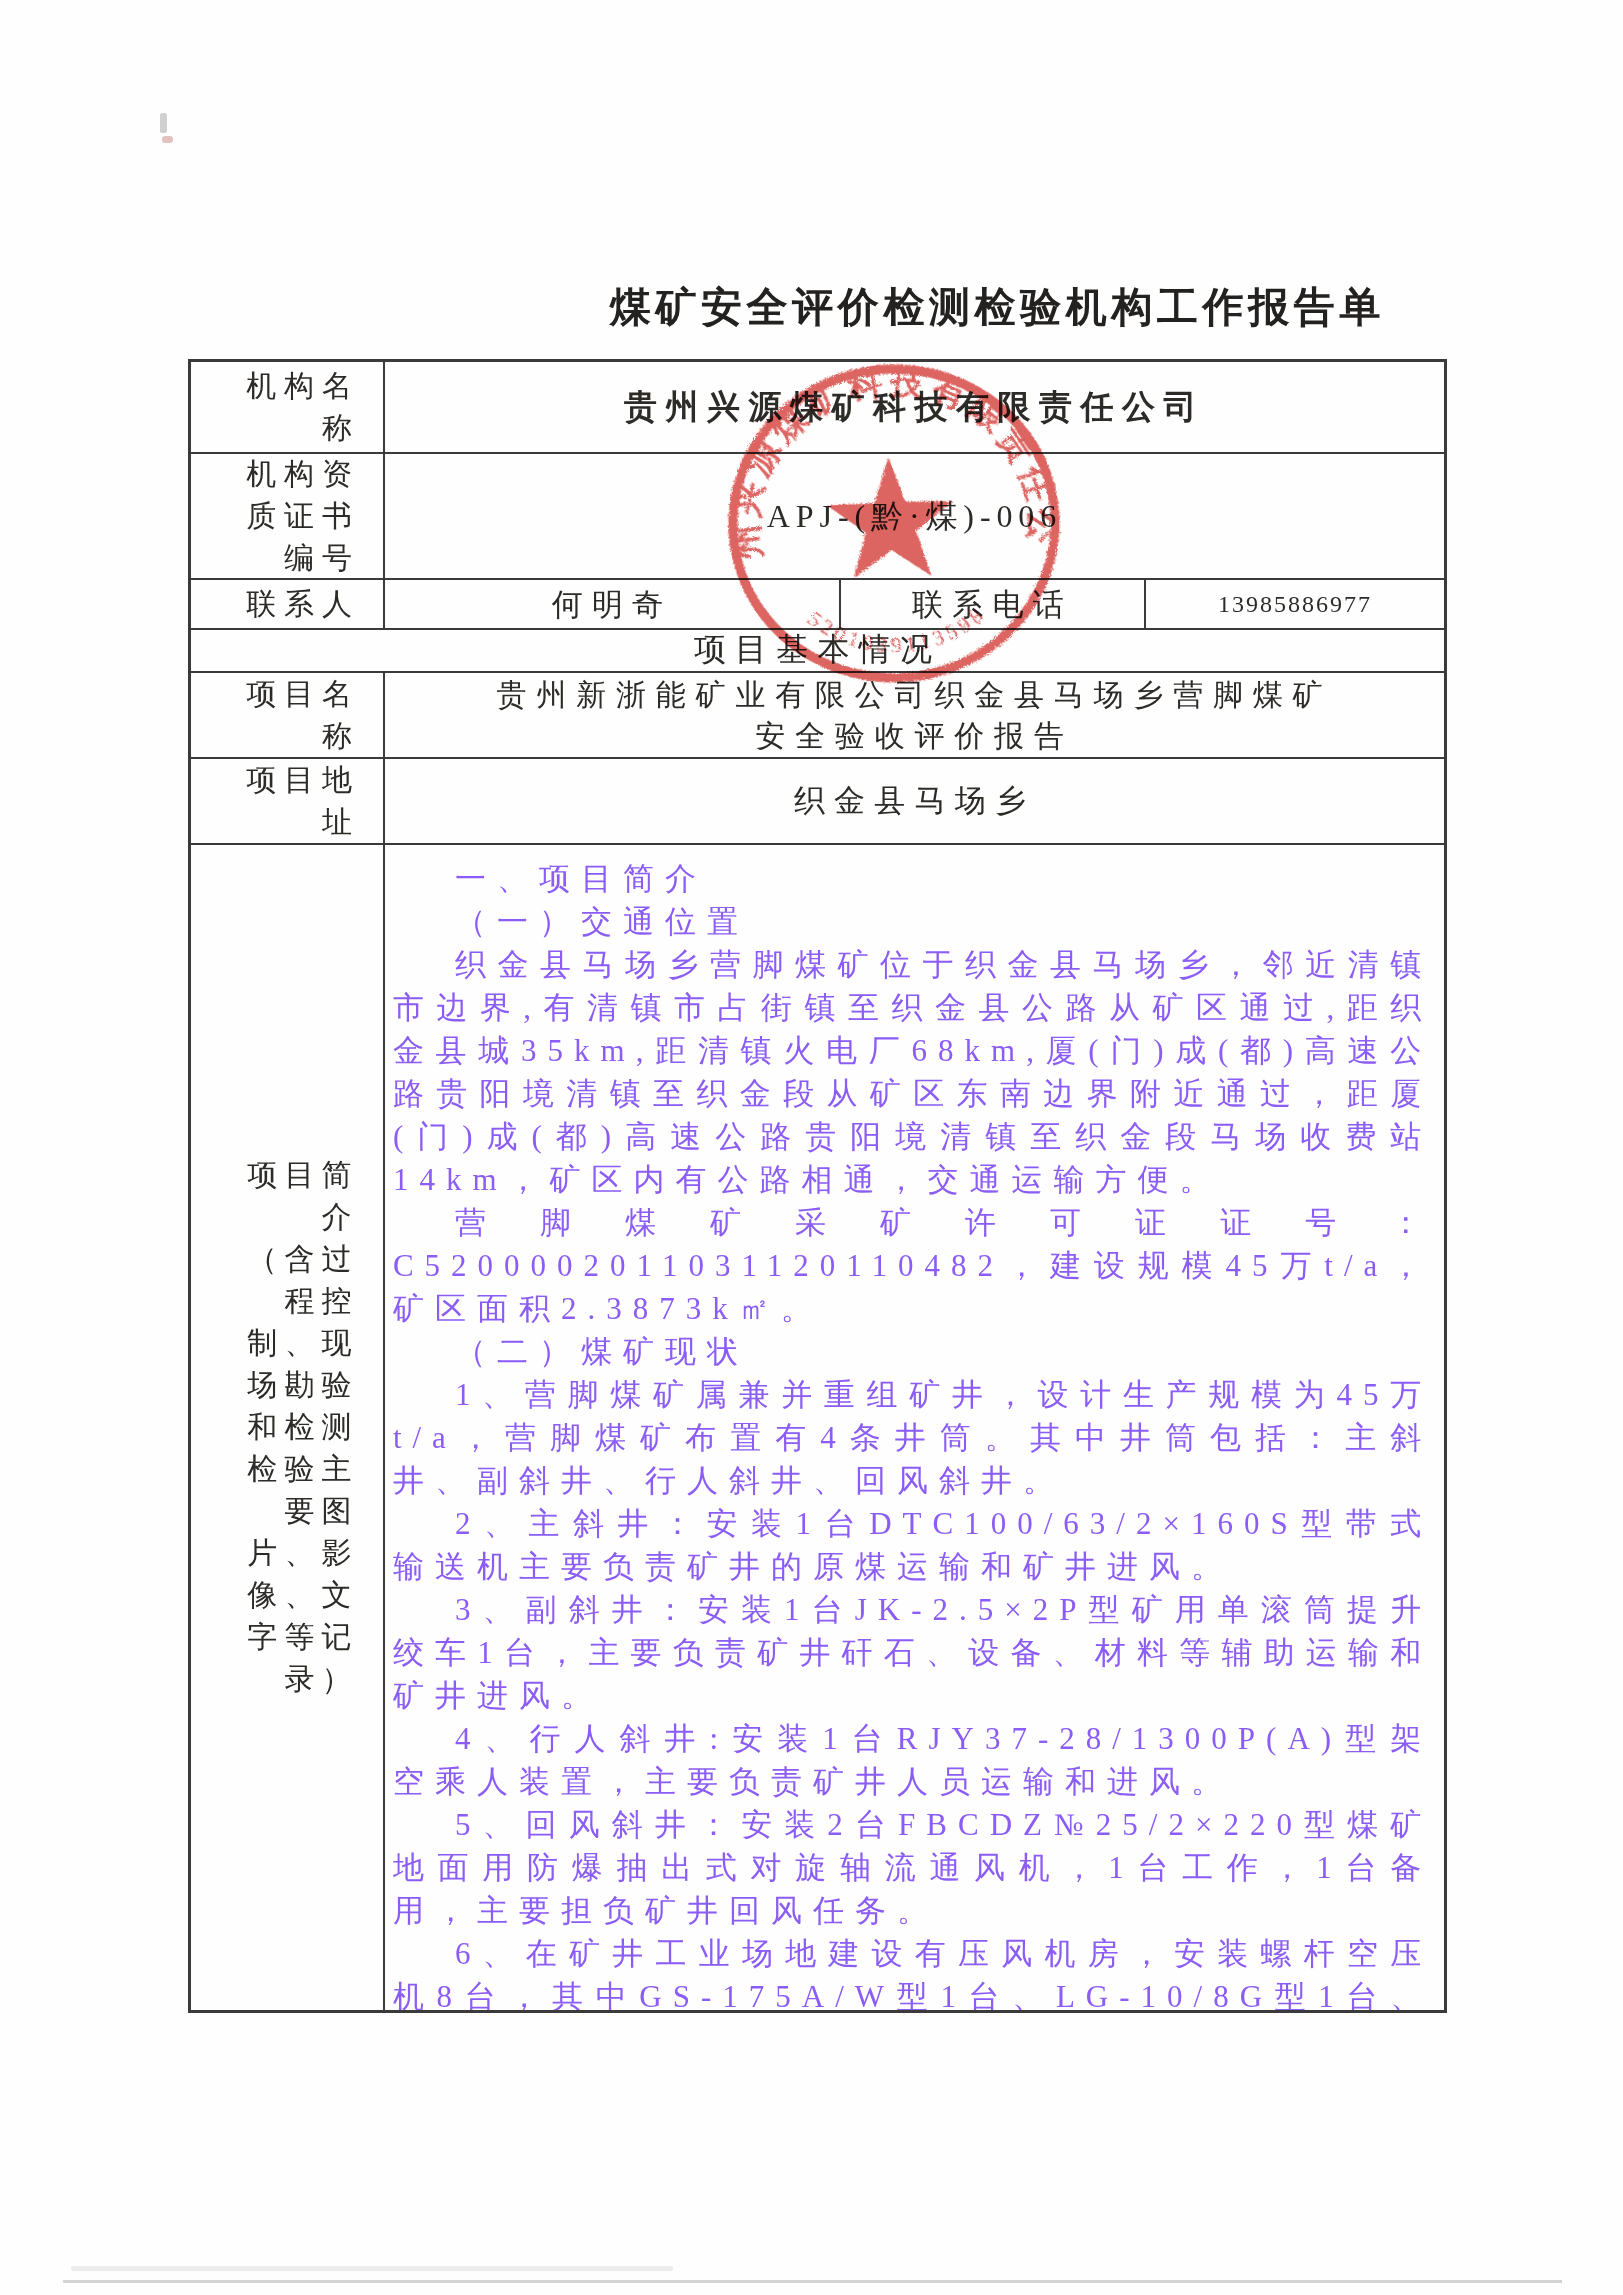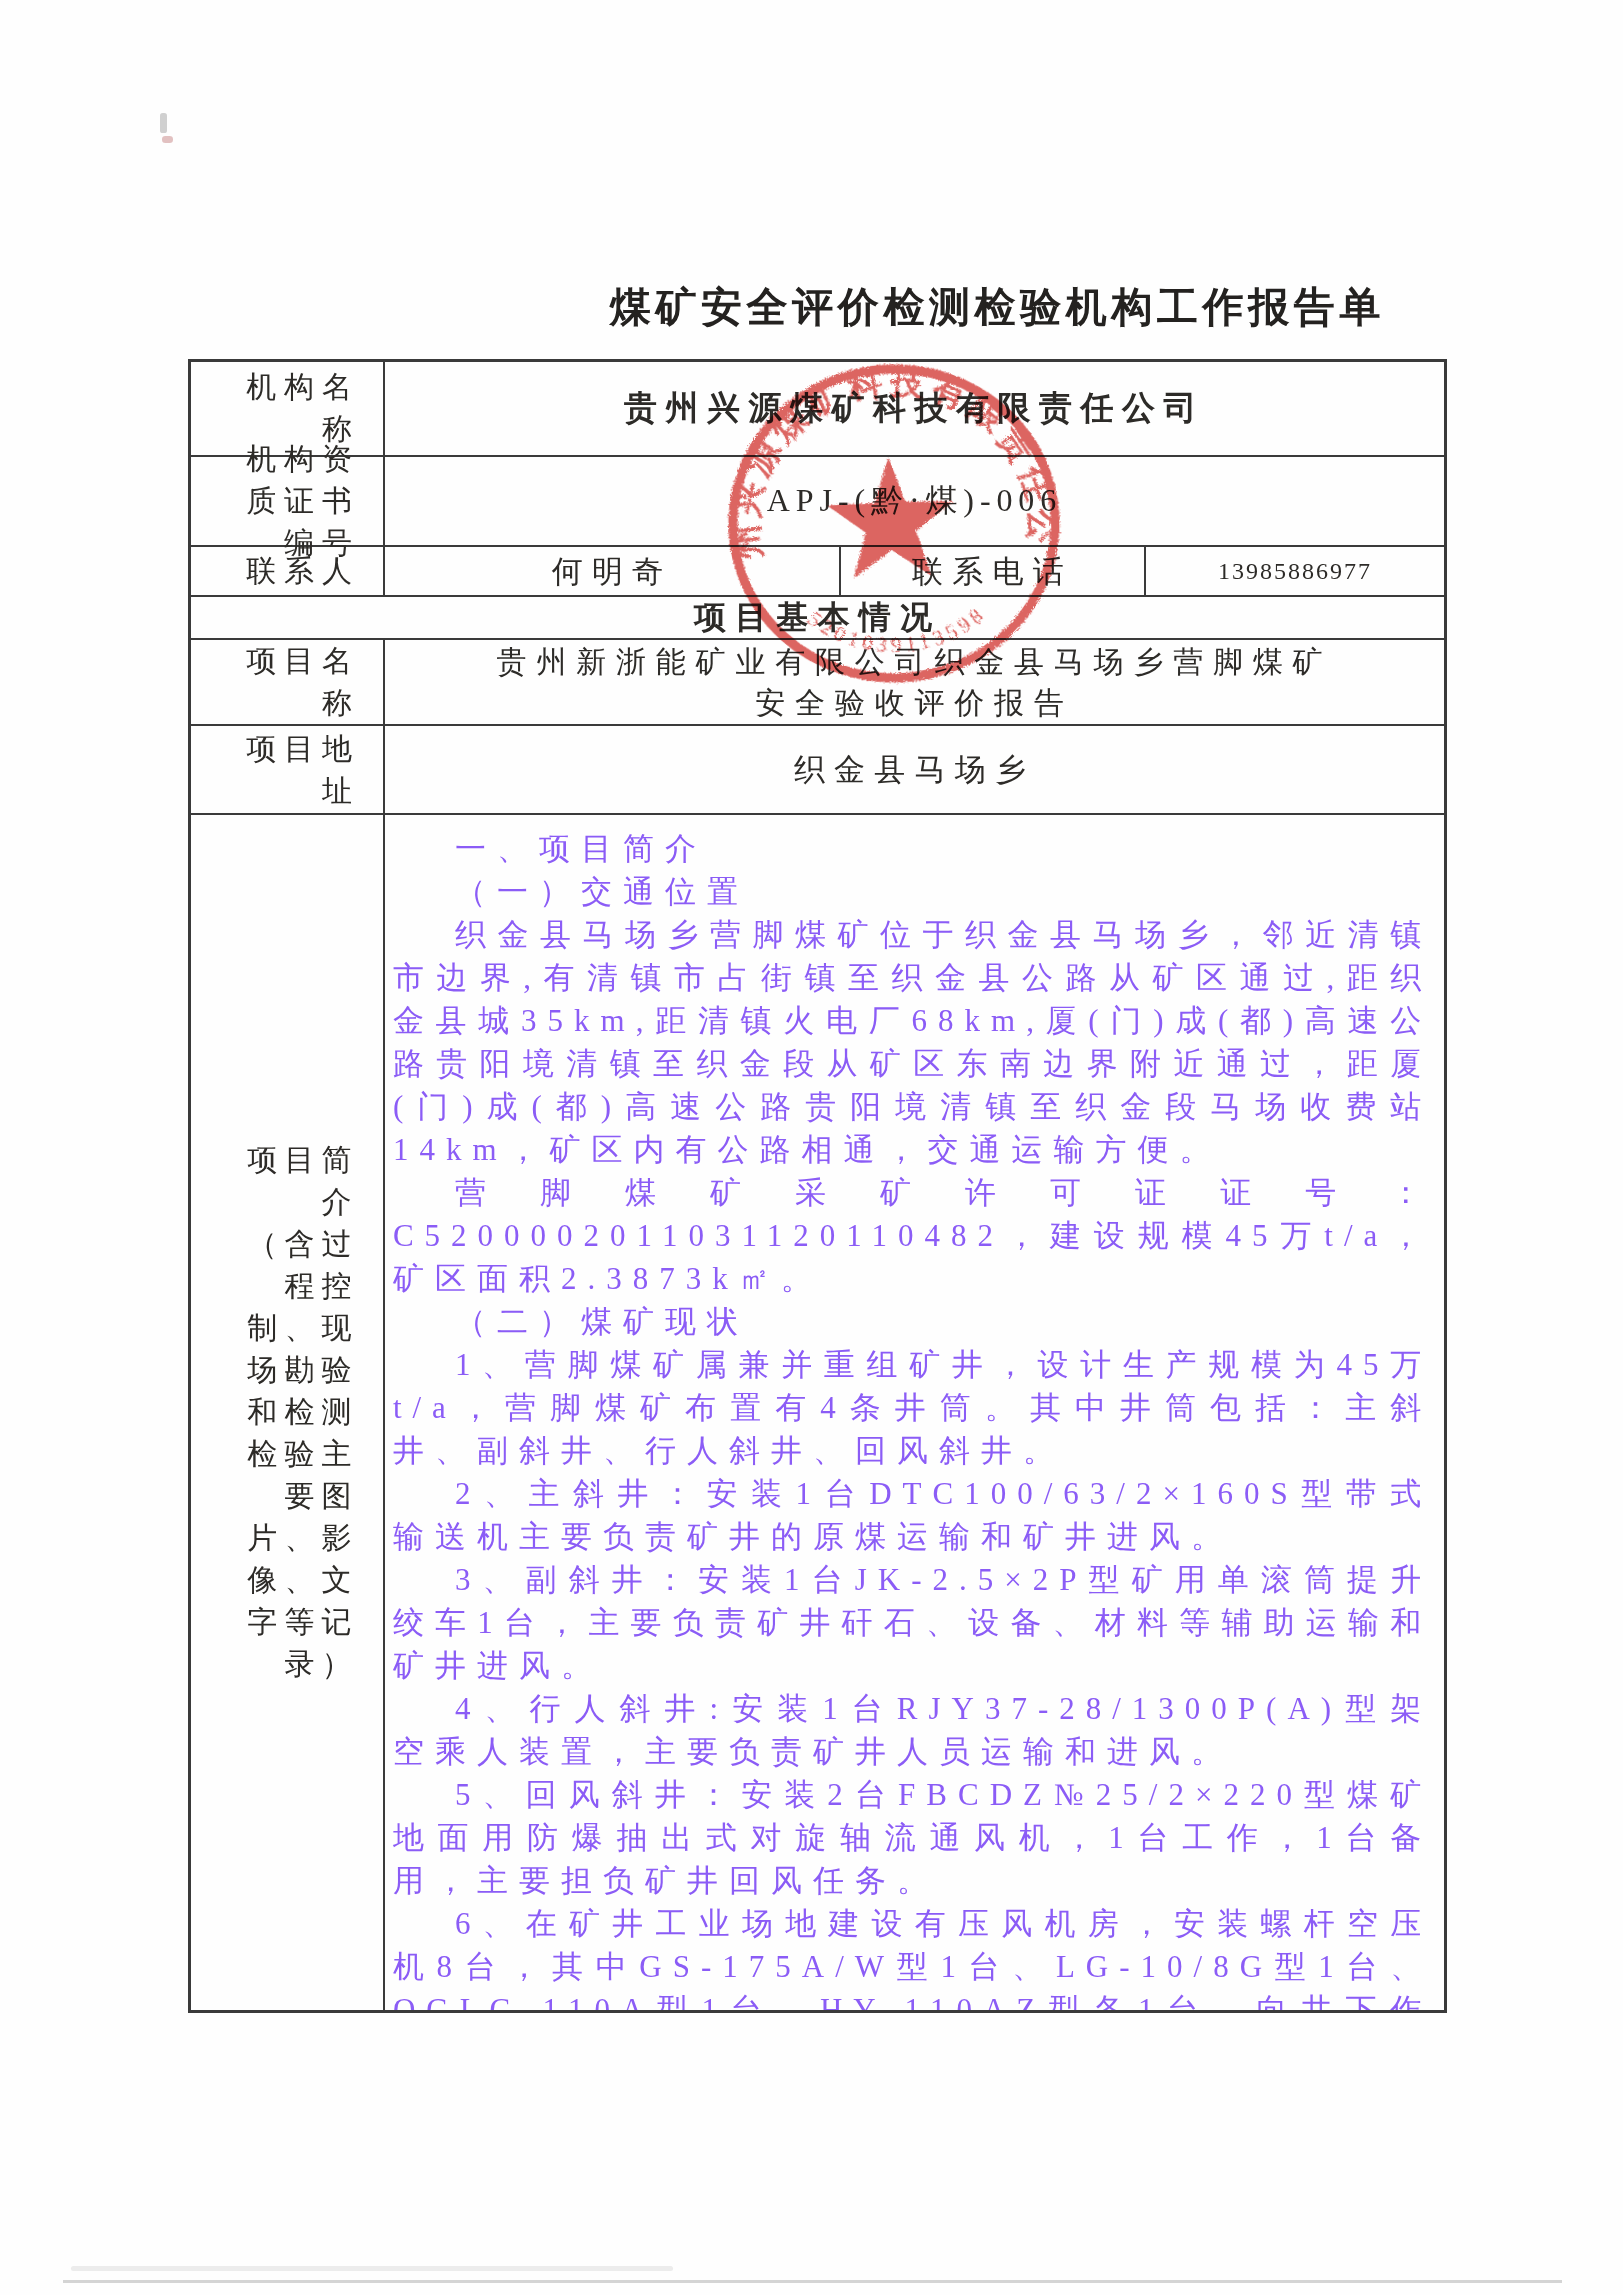--- a/index.html
+++ b/index.html
@@ -28,21 +28,21 @@
     left: 188px; top: 359px;
     width: 1259px; height: 1654px;
     border: 3.3px solid #3a3a3a;
     display: flex;
     flex-direction: column;
     background: transparent;
   }
   .t-row { display: flex; border-bottom: 2.6px solid #3a3a3a; }
   .t-row:last-child { border-bottom: none; flex: 1 1 auto; min-height: 0; }
   .r1 { height: 103px; }
-  .r2 { height: 90px; }
+  .r2 { height: 126px; }
   .r3 { height: 55px; }
   .r4 { height: 43px; }
   .r5 { height: 86px; }
   .r6 { height: 96px; }
   .label-cell {
     width: 162px;
     flex: 0 0 162px;
     border-right: 2.6px solid #3a3a3a;
     display: flex;
     align-items: center;
@@ -70,21 +70,21 @@
   .org-name-value { font-weight: bold; font-size: 33px; letter-spacing: 8.5px; }
   .cert-value { font-size: 32px; letter-spacing: 5.9px; }
   .contact-name-cell { flex: 0 0 456px; border-right: 2.6px solid #3a3a3a; }
   .contact-phone-label-cell { flex: 0 0 305px; border-right: 2.6px solid #3a3a3a; font-size: 31px; }
   .contact-phone-cell { flex: 1 1 auto; font-size: 24px; letter-spacing: 2px; }
   .section-header-cell {
     flex: 1 1 auto;
     display: flex;
     align-items: center;
     justify-content: center;
-    font-weight: bold;
+    font-weight: normal;
     font-size: 32px;
     letter-spacing: 9.2px;
   }
   .project-name-value { font-size: 30px; letter-spacing: 9.8px; line-height: 41px; border-radius: 16px; }
   .intro-label { font-size: 30px; letter-spacing: 7.2px; line-height: 42px; }
   .intro-body {
     flex: 1 1 auto;
     padding: 11.8px 11.8px 0 7.9px;
     overflow: hidden;
     min-width: 0;

